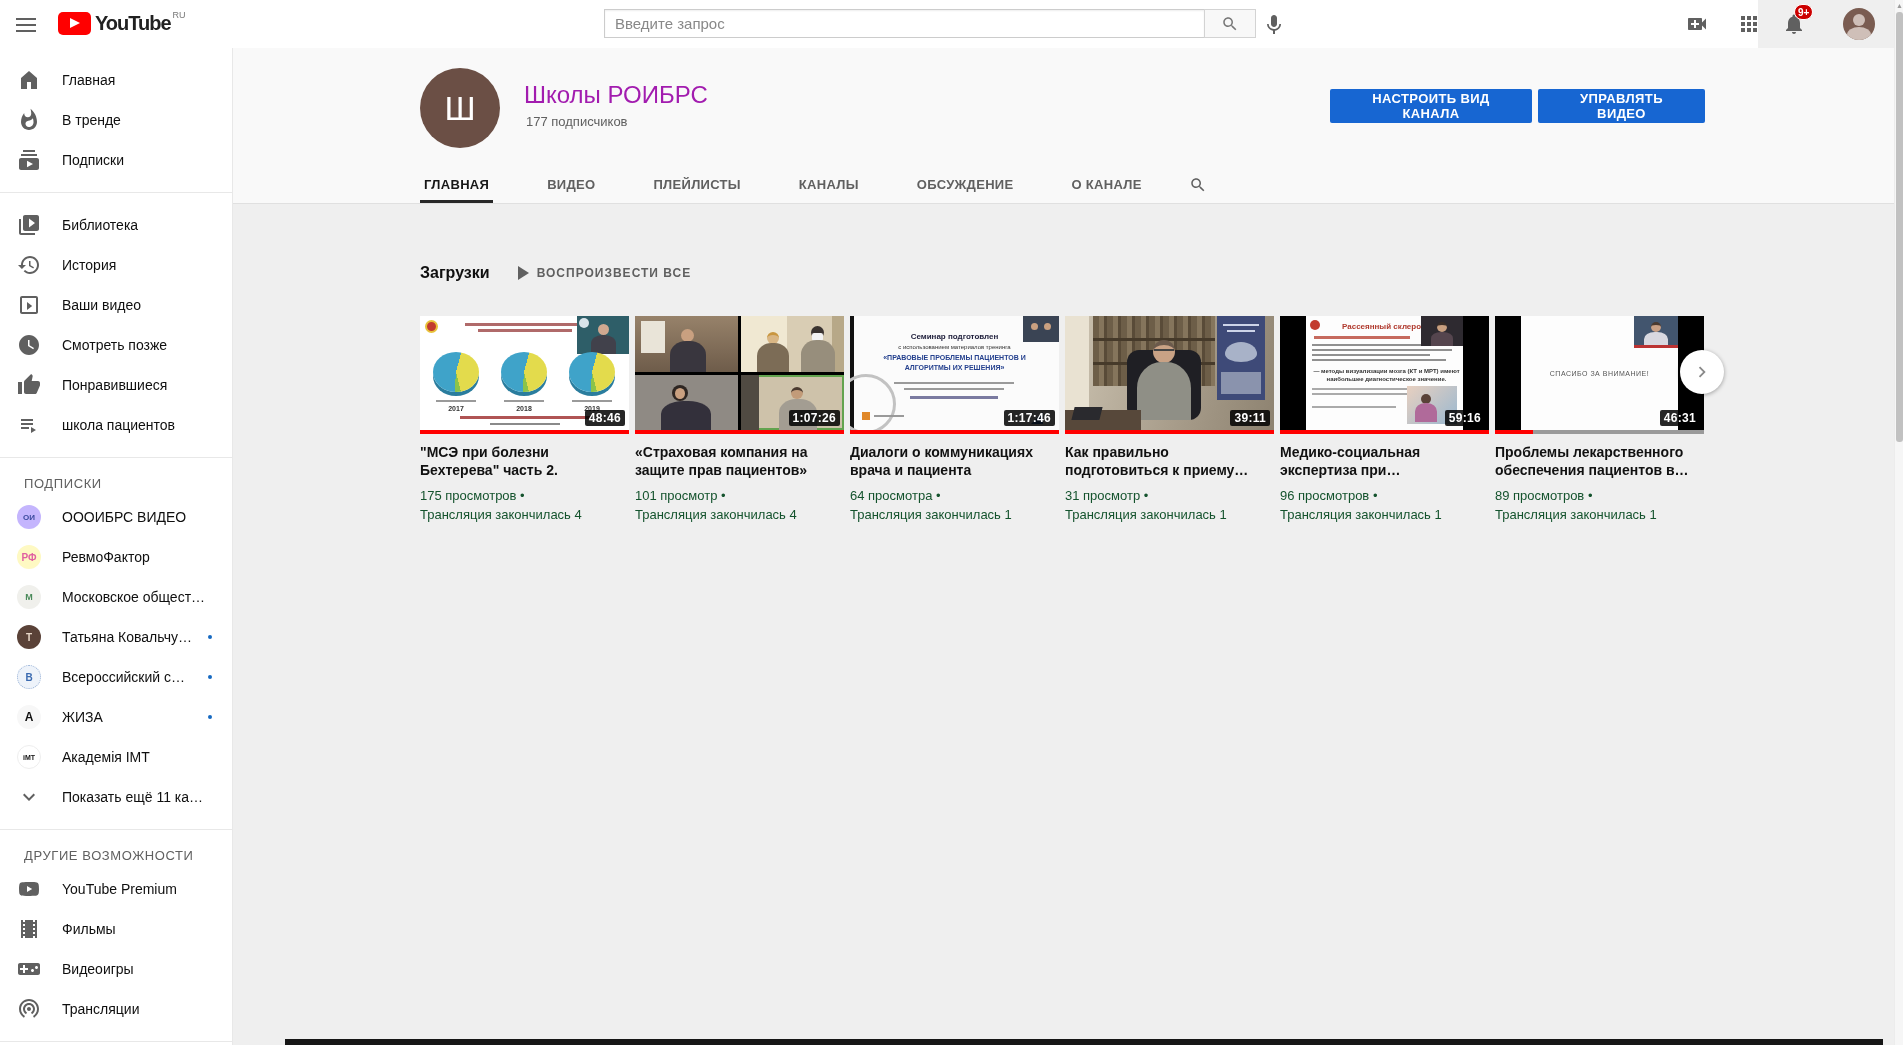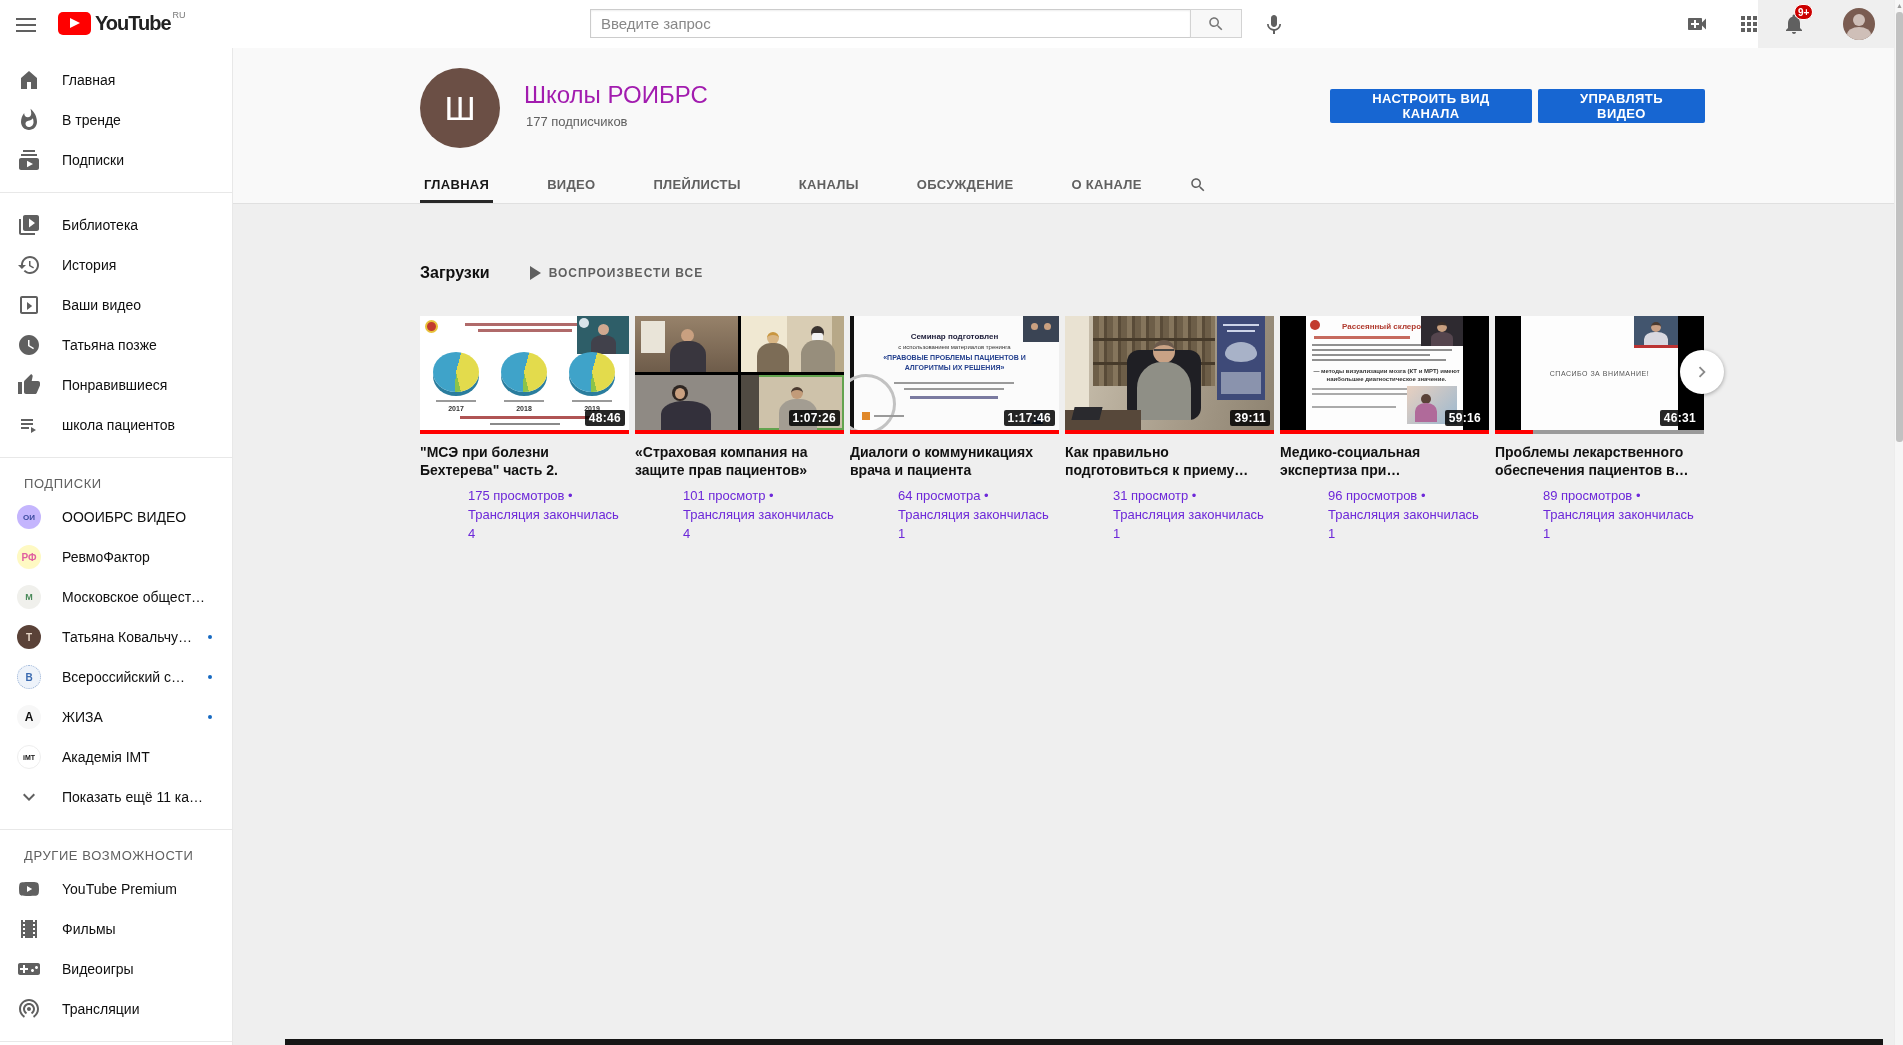--- a/index.html
+++ b/index.html
@@ -8,21 +8,21 @@
 
   
   .topbar { position:absolute; left:0; top:0; width:1758px; height:48px; background:#fff; z-index:50; }
   .hamburger { position:absolute; left:14px; top:14px; width:24px; height:20px; cursor:pointer; }
   .hamburger i { display:block; height:2px; background:#606060; margin:4px 2px; }
   .yt-logo { position:absolute; left:58px; top:12px; display:flex; align-items:flex-start; cursor:pointer; }
   .yt-play { width:33px; height:23px; background:#f00; border-radius:5px; position:relative; }
   .yt-play::after { content:""; position:absolute; left:12px; top:6px; border-left:10px solid #fff; border-top:5.5px solid transparent; border-bottom:5.5px solid transparent; }
   .yt-word { font-size:20px; font-weight:bold; letter-spacing:-1px; color:#212121; margin-left:4px; line-height:23px; }
   .yt-region { font-size:9px; color:#777; margin-left:2px; margin-top:-2px; }
-  .search-wrap { position:absolute; left:590px; top:9px; height:29px; display:flex; }
+  .search-wrap { position:absolute; left:604px; top:9px; height:29px; display:flex; }
   .search-input { width:600px; height:29px; border:1px solid #ccc; border-right:none; padding:0 10px; font-size:15px; color:#111; box-shadow:inset 0 1px 2px #eee; outline:none; font-family:"Liberation Sans",sans-serif; }
   .search-input::placeholder { color:#888; }
   .search-btn { width:52px; height:29px; background:#f8f8f8; border:1px solid #d3d3d3; cursor:pointer; display:flex; align-items:center; justify-content:center; }
   .mic-btn { position:absolute; left:1262px; top:13px; width:24px; height:24px; cursor:pointer; }
   .tb-ic { width:24px; height:24px; fill:#606060; }
   .tb-right { position:absolute; top:12px; cursor:pointer; }
   .badge { position:absolute; left:12px; top:-8px; background:#cc0000; color:#fff; font-size:10px; font-weight:bold; min-width:18px; height:16px; border-radius:9px; border:1px solid #fff; display:flex; align-items:center; justify-content:center; padding:0 3px; }
   .tb-avatar { position:absolute; left:1843px; top:8px; width:32px; height:32px; border-radius:50%; background:#7a5c51; overflow:hidden; cursor:pointer; }
   .tb-avatar::before { content:""; position:absolute; left:10px; top:6px; width:12px; height:12px; border-radius:50%; background:#cfbfb8; }
   .tb-avatar::after { content:""; position:absolute; left:4px; top:19px; width:24px; height:16px; border-radius:50% 50% 0 0; background:#cfbfb8; }
@@ -60,32 +60,32 @@
   .tab { position:relative; padding:10px 29px 0; font-size:13px; font-weight:bold; color:#606060; letter-spacing:.3px; cursor:pointer; }
   .tab.active { color:#161616; }
   .tab.active::after { content:""; position:absolute; left:25px; right:25px; bottom:0; height:3px; background:#282828; }
   .tab-search { display:flex; align-items:center; padding:0 18px; cursor:pointer; }
   .tab-search svg { width:18px; height:18px; fill:#606060; }
 
   
   .content { position:absolute; left:233px; top:204px; width:1670px; height:841px; background:#efefef; }
   .up-row { position:absolute; left:187px; top:60px; display:flex; align-items:center; }
   .up-title { font-size:16px; font-weight:bold; color:#0f0f0f; }
-  .playall { display:flex; align-items:center; margin-left:40px; cursor:pointer; }
+  .playall { display:flex; align-items:center; margin-left:28px; cursor:pointer; }
   .playall-tri { width:0; height:0; border-left:11px solid #606060; border-top:7px solid transparent; border-bottom:7px solid transparent; margin-right:8px; }
   .playall-label { font-size:12px; font-weight:bold; color:#606060; letter-spacing:1px; }
 
   .card { position:absolute; top:112px; width:209px; cursor:pointer; }
   .thumb { position:relative; width:209px; height:118px; background:#000; overflow:hidden; }
   .dur { position:absolute; right:4px; bottom:8px; background:rgba(0,0,0,.85); color:#fff; font-size:12px; font-weight:bold; padding:1px 4px; border-radius:2px; letter-spacing:.3px; z-index:5; }
   .pbar { position:absolute; left:0; right:0; bottom:0; height:4px; z-index:6; }
   .pbar.track { background:#9a9a9a; }
   .pfill { height:100%; background:#f00; }
   .vtitle { margin-top:9px; font-size:14px; font-weight:bold; color:#111; line-height:18px; max-height:36px; overflow:hidden; }
-  .vmeta { font-size:13px; color:#6d28d9; line-height:19px;margin-left:48px; }
+  .vmeta { font-size:13px; color:#14532d; line-height:19px; }
   .vmeta.first { margin-top:7px; }
   .next-btn { position:absolute; left:1447px; top:146px; width:44px; height:44px; border-radius:50%; background:#fff; box-shadow:0 1px 4px rgba(0,0,0,.35); display:flex; align-items:center; justify-content:center; cursor:pointer; z-index:10; }
   .next-btn svg { width:22px; height:22px; fill:#8a8a8a; }
 
   .bottom-bar { position:absolute; left:52px; top:835px; width:1598px; height:6px; background:#161616; }
 
   
   .bar { position:absolute; }
   .head { position:absolute; border-radius:50%; }
   .torso { position:absolute; border-radius:45% 45% 0 0; }
@@ -187,21 +187,21 @@
     <div class="sb-item">
       <svg viewBox="0 0 24 24">
           <path d="M19 3H5c-1.1 0-2 .9-2 2v14c0 1.1.9 2 2 2h14c1.1 0 2-.9 2-2V5c0-1.1-.9-2-2-2zm0 16H5V5h14v14zm-9-2 5.19-4L10 9v8z"></path>
         </svg>
       <span class="sb-label">Ваши видео</span>
     </div>
     <div class="sb-item">
       <svg viewBox="0 0 24 24">
           <path d="M12 2C6.5 2 2 6.5 2 12s4.5 10 10 10 10-4.5 10-10S17.5 2 12 2zm4.2 14.2L11 13V7h1.5v5.2l4.5 2.7-.8 1.3z"></path>
         </svg>
-      <span class="sb-label">Татьяна позже</span>
+      <span class="sb-label">Смотреть позже</span>
     </div>
     <div class="sb-item">
       <svg viewBox="0 0 24 24">
           <path d="M1 21h4V9H1v12zm22-11c0-1.1-.9-2-2-2h-6.31l.95-4.57.03-.32c0-.41-.17-.79-.44-1.06L14.17 1 7.59 7.59C7.22 7.95 7 8.45 7 9v10c0 1.1.9 2 2 2h9c.83 0 1.54-.5 1.84-1.22l3.02-7.05c.09-.23.14-.47.14-.73v-2z"></path>
         </svg>
       <span class="sb-label">Понравившиеся</span>
     </div>
     <div class="sb-item">
       <svg viewBox="0 0 24 24">
           <path d="M4 10h12v2H4v-2zm0-4h12v2H4V6zm0 8h8v2H4v-2zm10 0v6l5-3-5-3z"></path>

